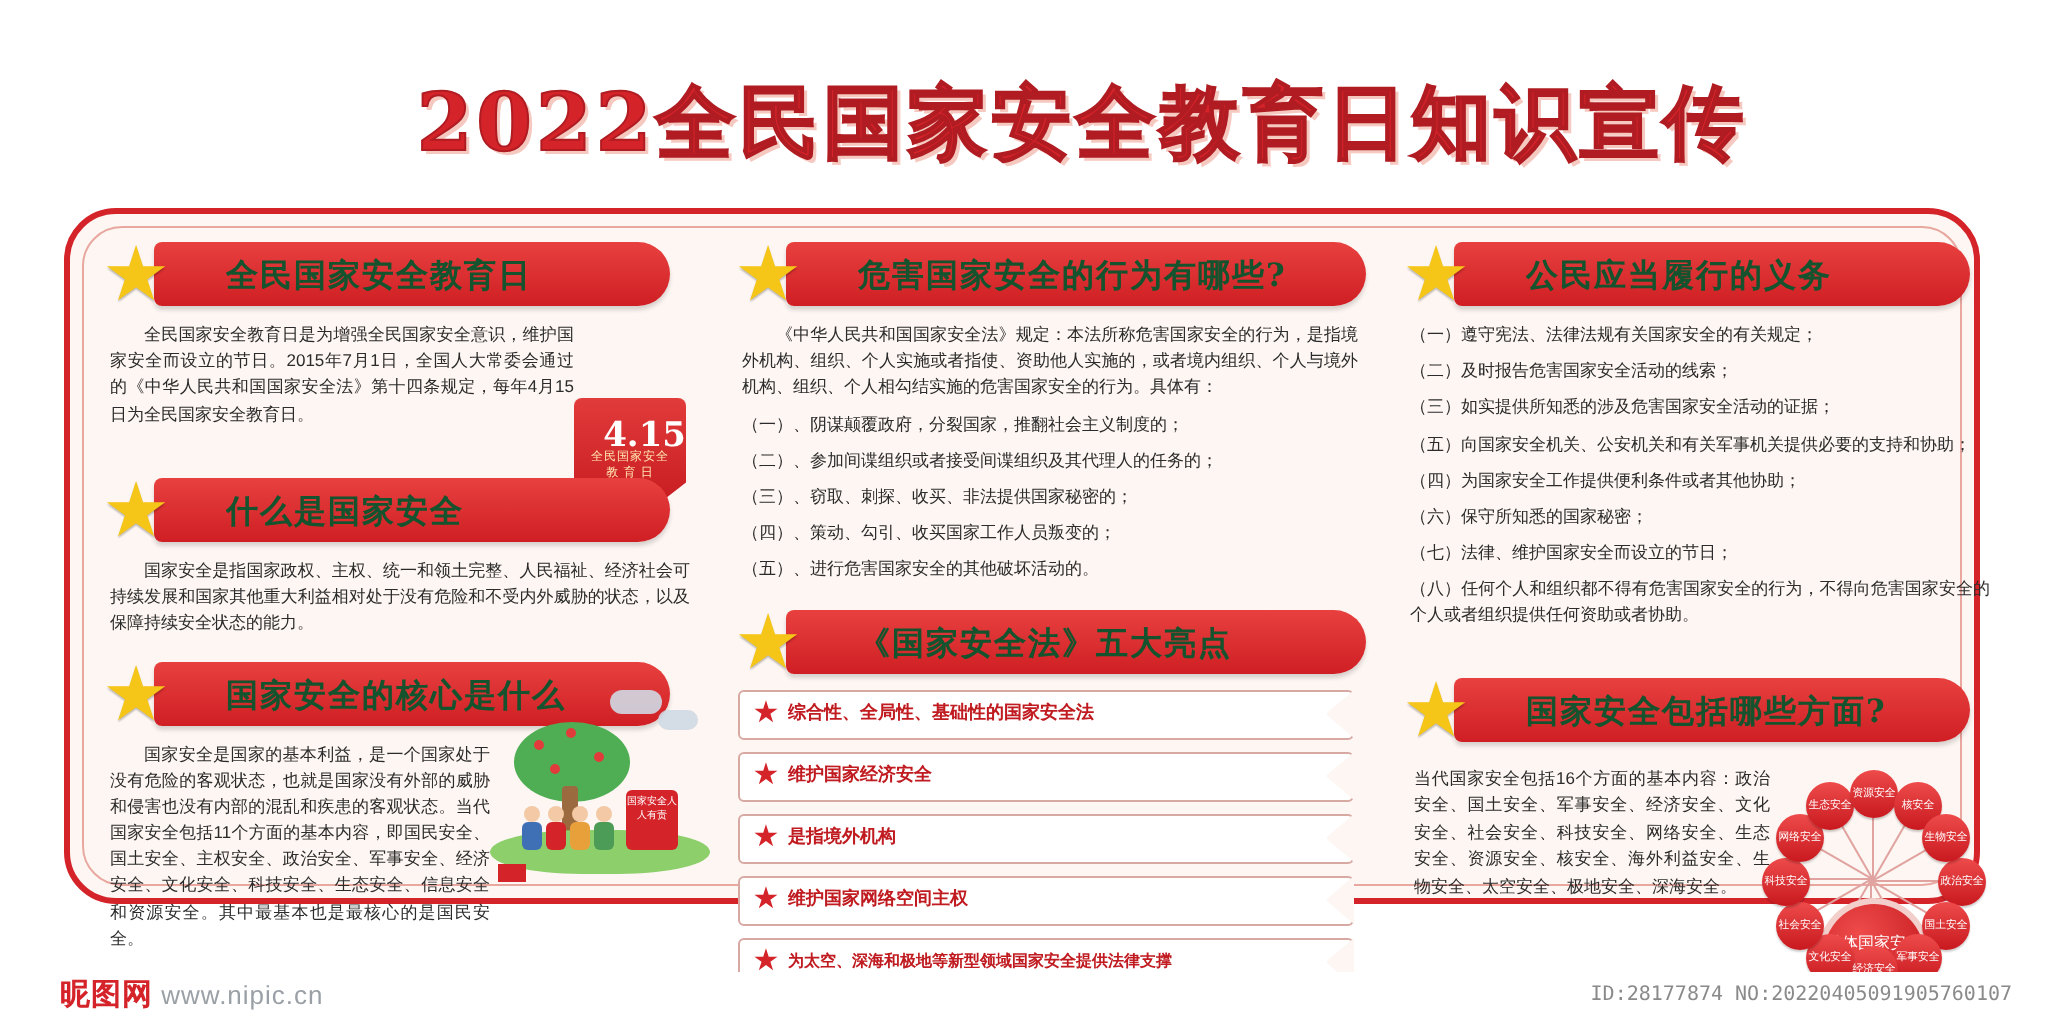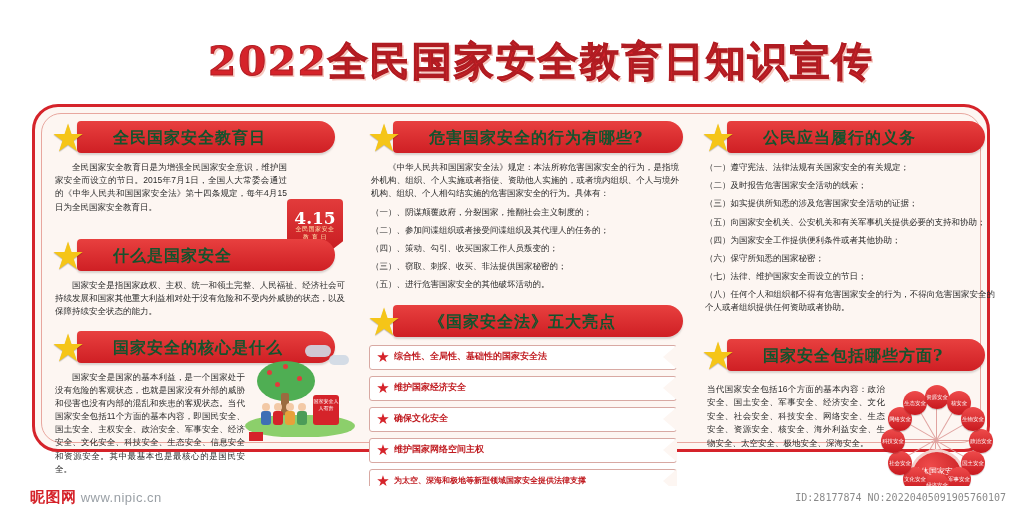--- a/index.html
+++ b/index.html
@@ -73,21 +73,21 @@
     position:absolute;right:6px;top:38px;width:56px;height:64px;
   }
   .shield{
     width:56px;height:64px;
     background:linear-gradient(180deg,#e23b3b 0%,#c2161c 100%);
     clip-path:polygon(0 0,100% 0,100% 66%,50% 100%,0 66%);
     border-radius:4px;position:relative;
     box-shadow:0 1px 2px rgba(0,0,0,.2);
   }
   .shield .num{
-    position:absolute;left:0;top:6px;width:100%;text-align:center;
+    position:absolute;left:0;top:6px;width:100%;text-align:right;
     color:#fff;font-size:17px;font-weight:bold;
     font-family:"DejaVu Serif","Liberation Serif",serif;
   }
   .shield .sub{
     position:absolute;left:0;top:26px;width:100%;text-align:center;
     color:#ffe6b0;font-size:6px;line-height:8px;letter-spacing:.5px;
   }
 
   
   .arrow-item{
@@ -252,42 +252,42 @@
 
       <div class="hdr">
         <div class="bar"></div>
         <div class="star">★</div>
         <div class="txt">危害国家安全的行为有哪些?</div>
       </div>
       <div class="body-txt">
         <p class="indent">《中华人民共和国国家安全法》规定：本法所称危害国家安全的行为，是指境外机构、组织、个人实施或者指使、资助他人实施的，或者境内组织、个人与境外机构、组织、个人相勾结实施的危害国家安全的行为。具体有：</p>
         <p>（一）、阴谋颠覆政府，分裂国家，推翻社会主义制度的；</p>
         <p>（二）、参加间谍组织或者接受间谍组织及其代理人的任务的；</p>
+        <p>（三）、窃取、刺探、收买、非法提供国家秘密的；</p>
         <p>（四）、策动、勾引、收买国家工作人员叛变的；</p>
-        <p>（三）、窃取、刺探、收买、非法提供国家秘密的；</p>
         <p>（五）、进行危害国家安全的其他破坏活动的。</p>
       </div>
 
       <div class="hdr" style="margin-top:14px;">
         <div class="bar"></div>
         <div class="star">★</div>
         <div class="txt">《国家安全法》五大亮点</div>
       </div>
       <div>
         <div class="arrow-item">
           <div class="ministar">★</div>
           <div class="t">综合性、全局性、基础性的国家安全法</div>
         </div>
         <div class="arrow-item">
           <div class="ministar">★</div>
           <div class="t">维护国家经济安全</div>
         </div>
         <div class="arrow-item">
           <div class="ministar">★</div>
-          <div class="t">确保文化安全</div>
+          <div class="t">是指境外机构</div>
         </div>
         <div class="arrow-item">
           <div class="ministar">★</div>
           <div class="t">维护国家网络空间主权</div>
         </div>
         <div class="arrow-item">
           <div class="ministar">★</div>
           <div class="t" style="font-size:8px;">为太空、深海和极地等新型领域国家安全提供法律支撑</div>
         </div>
       </div>

